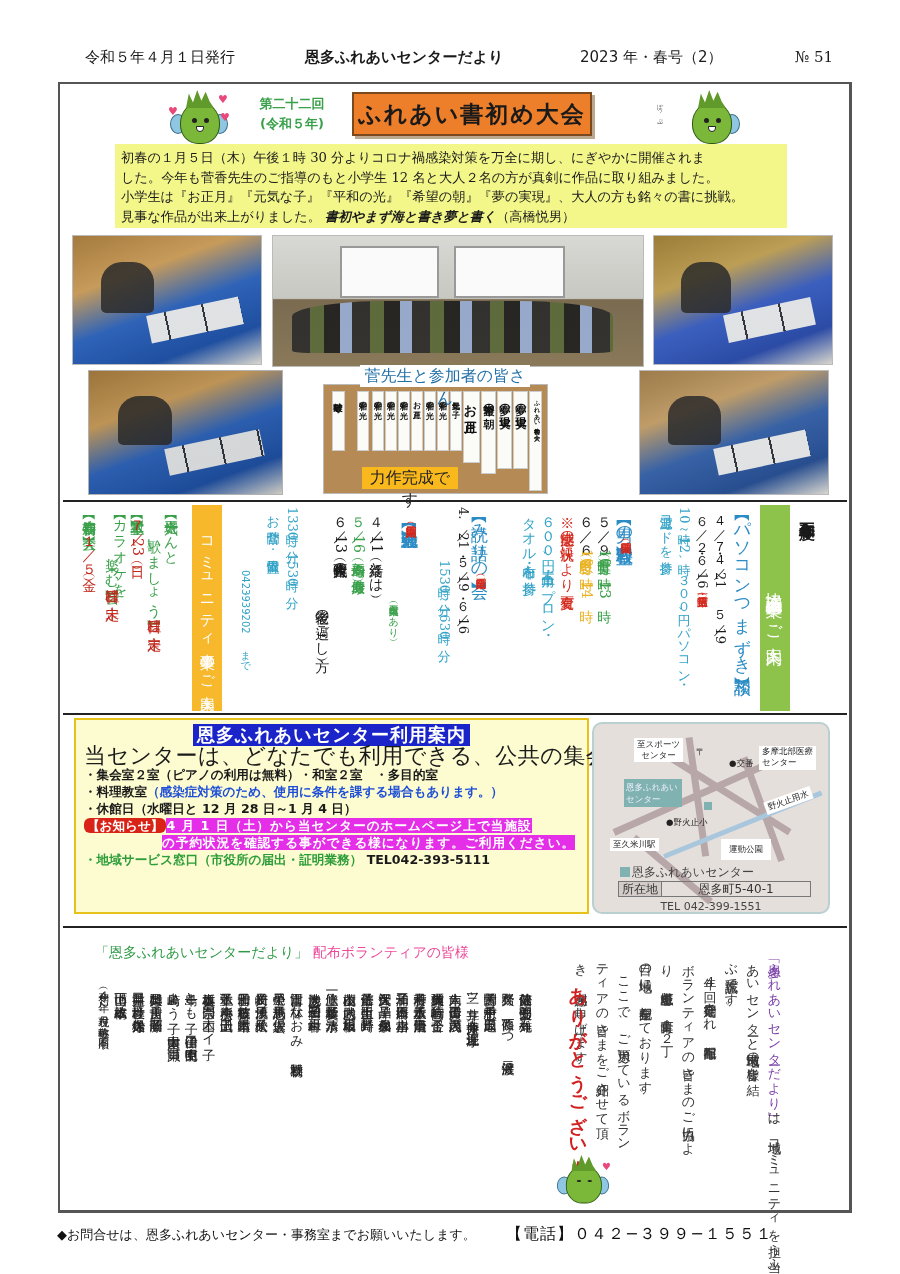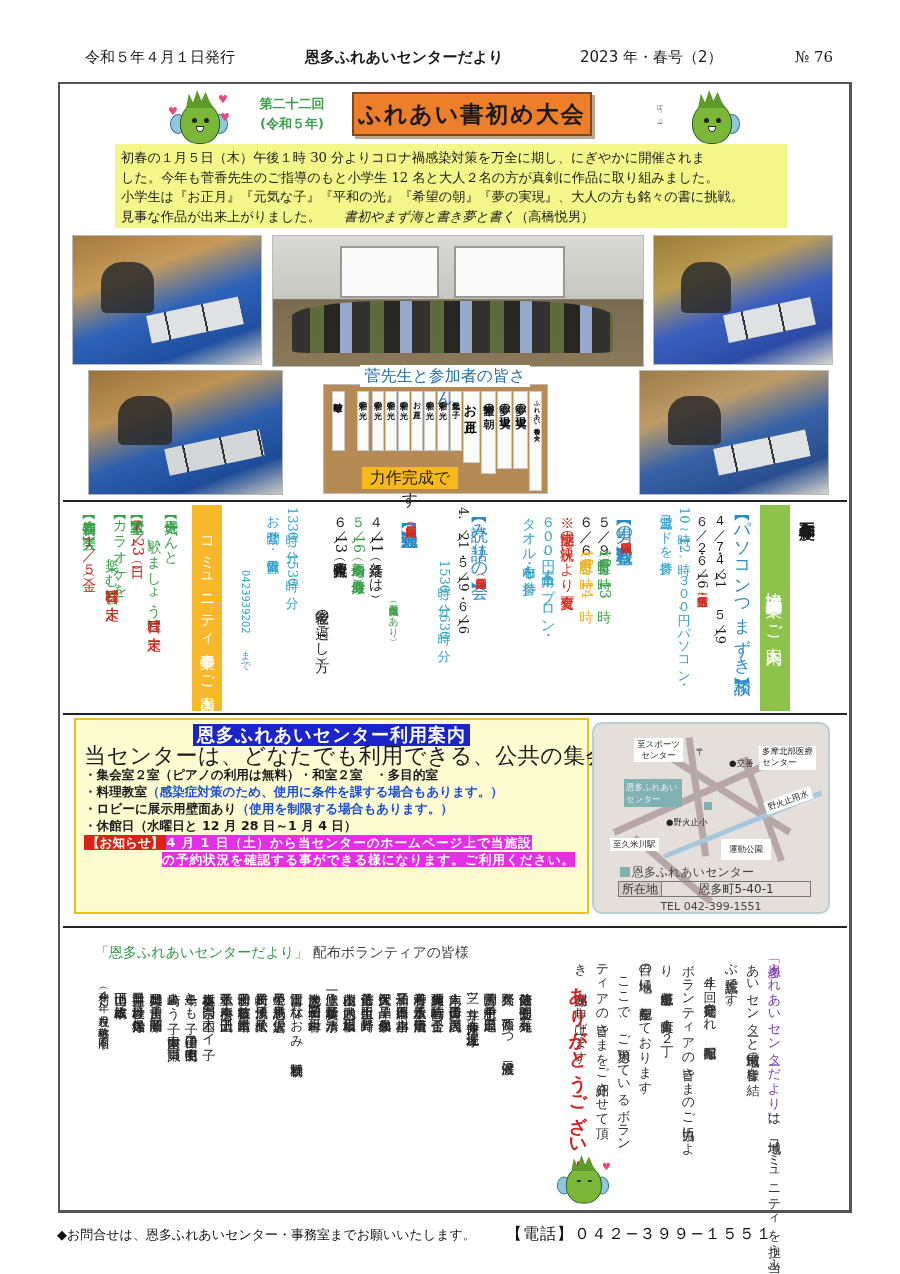--- a/index.html
+++ b/index.html
@@ -27,21 +27,21 @@
   .mascot .eye.l { left: 24px; } .mascot .eye.r { left: 36px; }
   .mascot .mouth { position: absolute; left: 28px; top: 38px; width: 8px; height: 6px; background: #fff; border: 1px solid #222; border-radius: 0 0 6px 6px; }
   .mascot .heart { position: absolute; color: #e8487a; font-size: 11px; line-height: 1; }
 
   .round-label { position: absolute; left: 251px; top: 94px; color: #3aa04a; font-family: "DejaVu Sans", sans-serif; font-weight: bold; font-size: 13px; line-height: 20px; text-align: center; width: 82px; }
 
   .title-banner { position: absolute; left: 352px; top: 92px; width: 240px; height: 44px; background: #ee7f2a; border: 2px solid #7a4a1e; box-shadow: 3px 3px 0 #bca88f; display: flex; align-items: center; justify-content: center; }
   .title-banner span { font-size: 23px; font-weight: bold; color: #1a1a1a; letter-spacing: 2px; font-family: "DejaVu Serif", serif; }
 
   .intro { position: absolute; left: 115px; top: 144px; width: 672px; height: 84px; background: #f3f78a; padding: 4px 6px; font-size: 13.2px; line-height: 19.5px; color: #1a1a1a; }
-  .intro .brush { font-weight: normal; font-style: italic; font-size: 13px; margin-left: 23px; }
+  .intro .brush { font-weight: bold; font-style: italic; font-size: 13px; margin-left: 4px; }
 
   
   .photo { position: absolute; overflow: hidden; border: 1px solid #bbb; }
   .photo.floor { background: linear-gradient(160deg, #a47a3e 0%, #c79b5a 30%, #2e63b8 55%, #1f4fa0 80%, #d9d6cd 100%); }
   .photo.floor::before { content: ""; position: absolute; left: 15%; top: 20%; width: 28%; height: 40%; background: #2a2a2a; border-radius: 40% 40% 10% 10%; opacity: .85; }
   .photo.floor::after { content: ""; position: absolute; left: 40%; top: 55%; width: 50%; height: 22%; background: repeating-linear-gradient(90deg, #f4f1ea 0 18px, #333 18px 20px, #f4f1ea 20px 38px); opacity: .9; transform: rotate(-12deg); }
   .photo.group { background: linear-gradient(180deg, #d8d8d4 0%, #c8c8c2 48%, #7a6a50 49%, #8a7a5a 100%); }
   .photo.group .board { position: absolute; top: 8%; height: 40%; background: #fafafa; border: 2px solid #999; }
   .photo.group .people { position: absolute; left: 5%; right: 8%; top: 50%; height: 40%; background: repeating-linear-gradient(90deg, #2b2b2b 0 18px, #5a6a3a 18px 32px, #1e1e1e 32px 48px, #9ab0d8 48px 60px); border-radius: 30% 30% 5% 5%; opacity: .9; }
   .photo.wall { background: #b68a55; }
@@ -61,57 +61,57 @@
   .blue { color: #2b8bc4; } .teal { color: #33a3c8; } .red { color: #d4281c; } .green { color: #3aa04a; }
   .yellowt { color: #e9b325; } .black { color: #1a1a1a; } .darkred { color: #c0281c; }
 
   
   .guide { position: absolute; left: 74px; top: 718px; width: 515px; height: 196px; background: #fdfbd0; border: 2px solid #e6c21a; padding: 2px 8px; font-family: "DejaVu Sans", sans-serif; }
   .guide-title { display: block; margin: 2px auto 0; width: fit-content; background: #1a24c8; color: #fff; font-size: 18px; font-weight: bold; padding: 0 4px; letter-spacing: 1px; line-height: 22px; }
   .guide p { font-size: 12.6px; line-height: 17px; font-weight: bold; white-space: nowrap; }
   .guide p.lead { font-size: 22px; line-height: 20px; font-weight: normal; letter-spacing: .5px; }
   .guide .red { color: #1d4ed8; }
   .guide .g { color: #2d9d3a; }
-  .notice-tag { background: #d92316; color: #fff; padding: 0 3px; }
+  .notice-tag { background: #d92316; color: #fff; padding: 0 3px; border-radius: 6px; }
   .notice-text { background: #e42ee8; color: #fff; letter-spacing: 1px; }
 
   
   .map { position: absolute; left: 592px; top: 722px; width: 238px; height: 192px; background: #e5dfdc; border: 2px solid #b9cfd0; border-radius: 10px; font-family: "DejaVu Sans", sans-serif; overflow: hidden; }
   .map .road { position: absolute; background: #b8a7a8; height: 7px; transform-origin: left center; }
   .map .river { position: absolute; background: #a8c6dc; height: 5px; transform-origin: left center; }
   .map .label { position: absolute; background: #fff; font-size: 8.5px; line-height: 11px; padding: 1px 3px; color: #222; }
   .map .plain { position: absolute; font-size: 8.5px; color: #222; }
   .map .centerbox { position: absolute; left: 30px; top: 55px; width: 58px; height: 28px; background: #7fb2b0; color: #eef; font-size: 8.5px; line-height: 12px; padding: 2px; }
   .map .marker { position: absolute; left: 110px; top: 78px; width: 8px; height: 8px; background: #7fb2b0; }
   .map .legend { position: absolute; left: 26px; top: 140px; font-size: 12px; color: #444; }
   .map .legend::before { content: ""; display: inline-block; width: 10px; height: 10px; background: #7fb2b0; margin-right: 2px; vertical-align: -1px; }
   .map .addr { position: absolute; left: 24px; top: 157px; width: 193px; height: 16px; border: 1px solid #777; display: flex; font-size: 12px; color: #333; }
   .map .addr .k { width: 43px; background: #d3ccc8; border-right: 1px solid #777; text-align: center; line-height: 14px; }
   .map .addr .vv { flex: 1; text-align: center; line-height: 14px; }
   .map .tel { position: absolute; left: 0; width: 100%; top: 176px; text-align: center; font-size: 11px; color: #444; }
 
   
   .vol-title { position: absolute; left: 95px; top: 944px; font-family: "DejaVu Sans", sans-serif; font-size: 14px; white-space: nowrap; }
-  .vol-title .g { color: #2e9a46; } .vol-title .b { color: #404040; }
+  .vol-title .g { color: #2e9a46; } .vol-title .b { color: #ec4899; }
   .names { position: absolute; top: 983px; writing-mode: vertical-rl; font-family: "DejaVu Sans", sans-serif; font-size: 13px; line-height: 17.6px; white-space: pre; color: #222; }
   .vol-msg { position: absolute; left: 570px; top: 955px; writing-mode: vertical-rl; font-family: "DejaVu Serif", serif; font-size: 13px; line-height: 21.5px; color: #333; white-space: pre; }
   .vol-msg .purple { color: #7a3fa8; }
   .thanks { position: absolute; left: 566px; top: 975px; writing-mode: vertical-rl; color: #d21f1f; font-size: 18px; font-weight: bold; font-family: "DejaVu Serif", serif; letter-spacing: 1px; }
 
   .footer { position: absolute; left: 57px; top: 1224px; font-family: "DejaVu Sans", sans-serif; font-size: 13px; white-space: nowrap; color: #111; }
   .footer .tel { margin-left: 26px; font-size: 16px; letter-spacing: 1px; }
 </style>
 </head>
 <body>
 
 <div class="header">
   <span class="h-date">令和５年４月１日発行</span>
   <span class="h-title">恩多ふれあいセンターだより</span>
   <span class="h-issue">2023 年・春号（2）</span>
-  <span class="h-no">№ 76</span>
+  <span class="h-no">№ 51</span>
 </div>
 
 <div class="frame"></div>
 
 <div class="mascot" style="left:168px; top:88px;">
   <div class="wing l"></div>
     <div class="wing r"></div>
     <div class="body"></div>
     <div class="tuft"></div>
   <div class="eye l"></div>
@@ -215,24 +215,24 @@
 <div class="v" style="left:104px; top:548px; font-size:14px;"><span class="green">楽しむ会】</span><span class="darkred">日程は未定</span></div>
 <div class="v" style="left:81px; top:510px; font-size:14px;"><span class="green">【新春書初め大会】</span><span class="darkred">１／５（金）</span></div>
 
 <div class="hline" style="left:63px; top:713px; width:784px;"></div>
 
 <div class="guide">
   <span class="guide-title">恩多ふれあいセンター利用案内</span>
   <p class="lead">当センターは、どなたでも利用できる、公共の集会施設です。</p>
   <p>・集会室２室（ピアノの利用は無料）・和室２室　・多目的室</p>
   <p><span>・料理教室</span><span class="red">（感染症対策のため、使用に条件を課する場合もあります。）</span></p>
-  <p><span>・ロビーに展示用壁面あり</span><span class="red">（使用を制限する場合もあります。）</span></p>
   <p>・休館日（水曜日と 12 月 28 日～1 月 4 日）</p>
   <p><span class="notice-tag">【お知らせ】</span><span class="notice-text">4 月 1 日（土）から当センターのホームページ上で当施設</span></p>
   <p style="padding-left:78px;"><span class="notice-text">の予約状況を確認する事ができる様になります。ご利用ください。</span></p>
+  <p><span class="g">・地域サービス窓口（市役所の届出・証明業務）</span> <span>TEL042-393-5111</span></p>
 </div>
 
 <div class="map">
   <div class="road" style="left:60px; top:20px; width:160px; transform:rotate(32deg);"></div>
   <div class="road" style="left:20px; top:105px; width:170px; transform:rotate(-24deg);"></div>
   <div class="road" style="left:40px; top:110px; width:100px; transform:rotate(40deg);"></div>
   <div class="road" style="left:150px; top:30px; width:110px; transform:rotate(70deg);"></div>
   <div class="road" style="left:95px; top:10px; width:120px; transform:rotate(82deg);"></div>
   <div class="river" style="left:70px; top:130px; width:170px; transform:rotate(-22deg);"></div>
   <div class="label" style="left:40px; top:14px; text-align:center; white-space:pre;">至スポーツ

